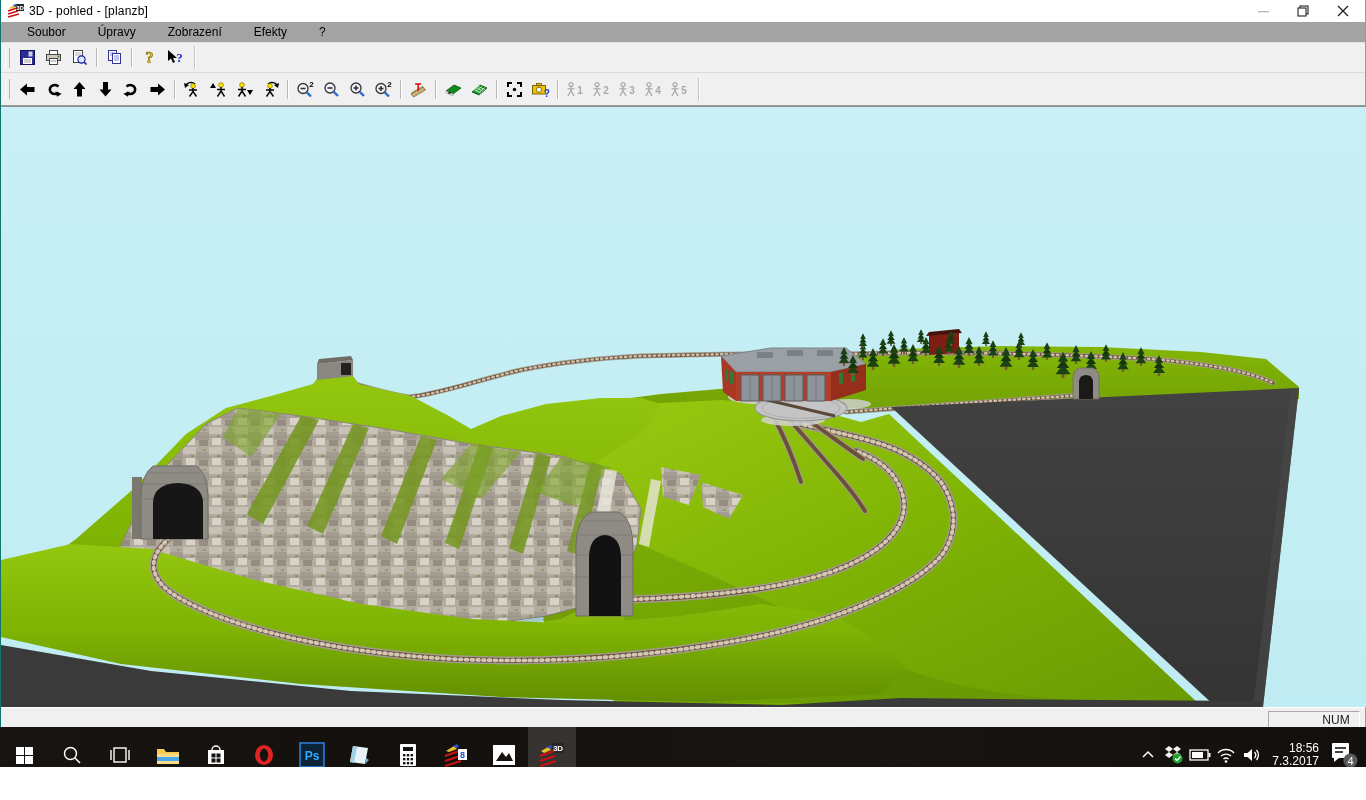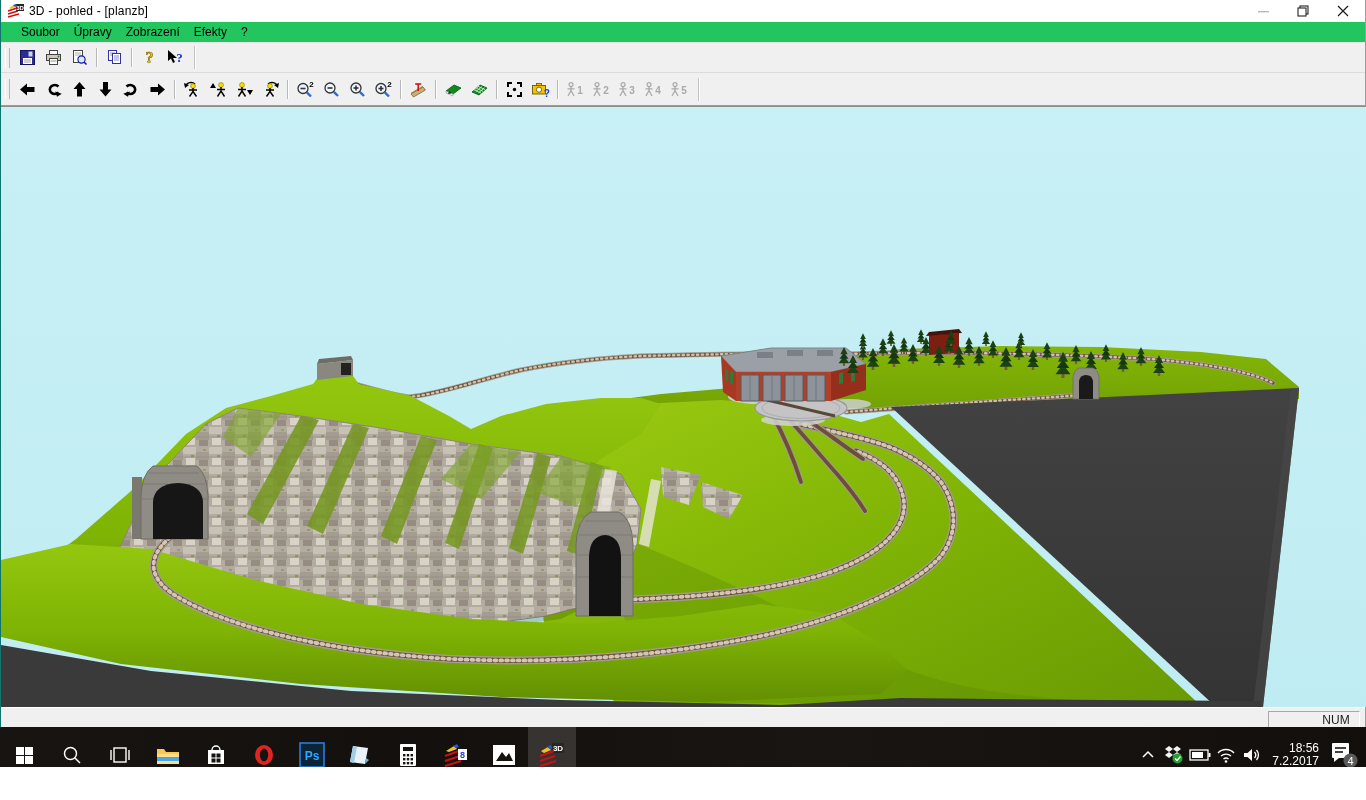--- a/index.html
+++ b/index.html
@@ -6,21 +6,21 @@
   body{width:1366px;height:800px;overflow:hidden;font-family:"Liberation Sans",sans-serif;-webkit-font-smoothing:antialiased;}
   .screen{position:relative;width:1366px;height:800px;background:#fff;}
   .window{position:absolute;left:0;top:0;width:1366px;height:727px;background:#f0f0f0;border-left:1px solid #0f766e;border-right:1px solid #9b9b9b;box-sizing:border-box;}
   
   .titlebar{height:22px;background:#ffffff;display:flex;align-items:center;padding:0 4px;position:relative;}
   .titlebar .appicon{width:17px;height:16px;margin:0 5px 0 2px;flex:0 0 auto;}
   .titlebar .title{font-size:12px;color:#000;letter-spacing:.2px;}
   .wctrls{position:absolute;right:2px;top:0;height:22px;display:flex;}
   .wbtn{width:40px;height:22px;display:flex;align-items:center;justify-content:center;}
   
-  .menubar{height:20px;background:#22c55e;display:flex;align-items:center;padding-left:13px;border-bottom:1px solid #e3e3e3;}
+  .menubar{height:20px;background:#a3a3a3;display:flex;align-items:center;padding-left:19px;border-bottom:1px solid #e3e3e3;gap:18px;}
   .menuitem{font-size:12px;color:#000;padding:2px 7px;cursor:default;}
   
   .toolbar{background:#f0f0f0;display:flex;align-items:center;padding-left:2px;}
   .tb1{height:29px;border-bottom:1px solid #dcdcdc;}
   .tb2{height:32px;border-bottom:1px solid #9a9a9a;}
   .grip{width:3px;height:20px;border-left:1px solid #ffffff;border-right:1px solid #b5b5b5;margin:0 4px 0 2px;}
   .tbtn{width:24px;height:23px;display:flex;align-items:center;justify-content:center;background:transparent;border:none;padding:0;margin:0 1px;}
   .tbtn svg{display:block;}
   .tsep{width:1px;height:19px;background:#b8b8b8;box-shadow:1px 0 0 #ffffff;margin:0 4px;}
   .tend{width:1px;height:23px;background:#c3c3c3;box-shadow:1px 0 0 #ffffff;margin:0 6px;}
@@ -678,21 +678,21 @@
       </div>
       <div class="trayicon">
         <svg width="20" height="16" viewBox="0 0 20 16">
           <polygon points="2,6 5.5,6 10,2 10,14 5.5,10 2,10" fill="#fff"></polygon>
           <path d="M12.5,5 A4.5,4.5 0 0 1 12.5,11" fill="none" stroke="#fff" stroke-width="1.3"></path>
           <path d="M14.5,3 A7.5,7.5 0 0 1 14.5,13" fill="none" stroke="#fff" stroke-width="1.3"></path>
         </svg>
       </div>
       <div class="clock">
         <div>18:56</div>
-        <div>7.2.2017</div>
+        <div>7.3.2017</div>
       </div>
       <div class="trayicon" style="width:36px">
         <svg width="30" height="28" viewBox="0 0 30 28">
           <rect x="3" y="2" width="17" height="15" fill="#fff" rx="1"></rect>
           <polygon points="5,17 5,21 10,17" fill="#fff"></polygon>
           <line x1="6" y1="7" x2="17" y2="7" stroke="#16120e" stroke-width="1.6"></line>
           <line x1="6" y1="11" x2="14" y2="11" stroke="#16120e" stroke-width="1.6"></line>
           <circle cx="21.5" cy="19.5" r="7" fill="#5a5a5a"></circle>
           <text x="21.5" y="23.5" font-size="11" fill="#fff" text-anchor="middle">4</text>
         </svg>

